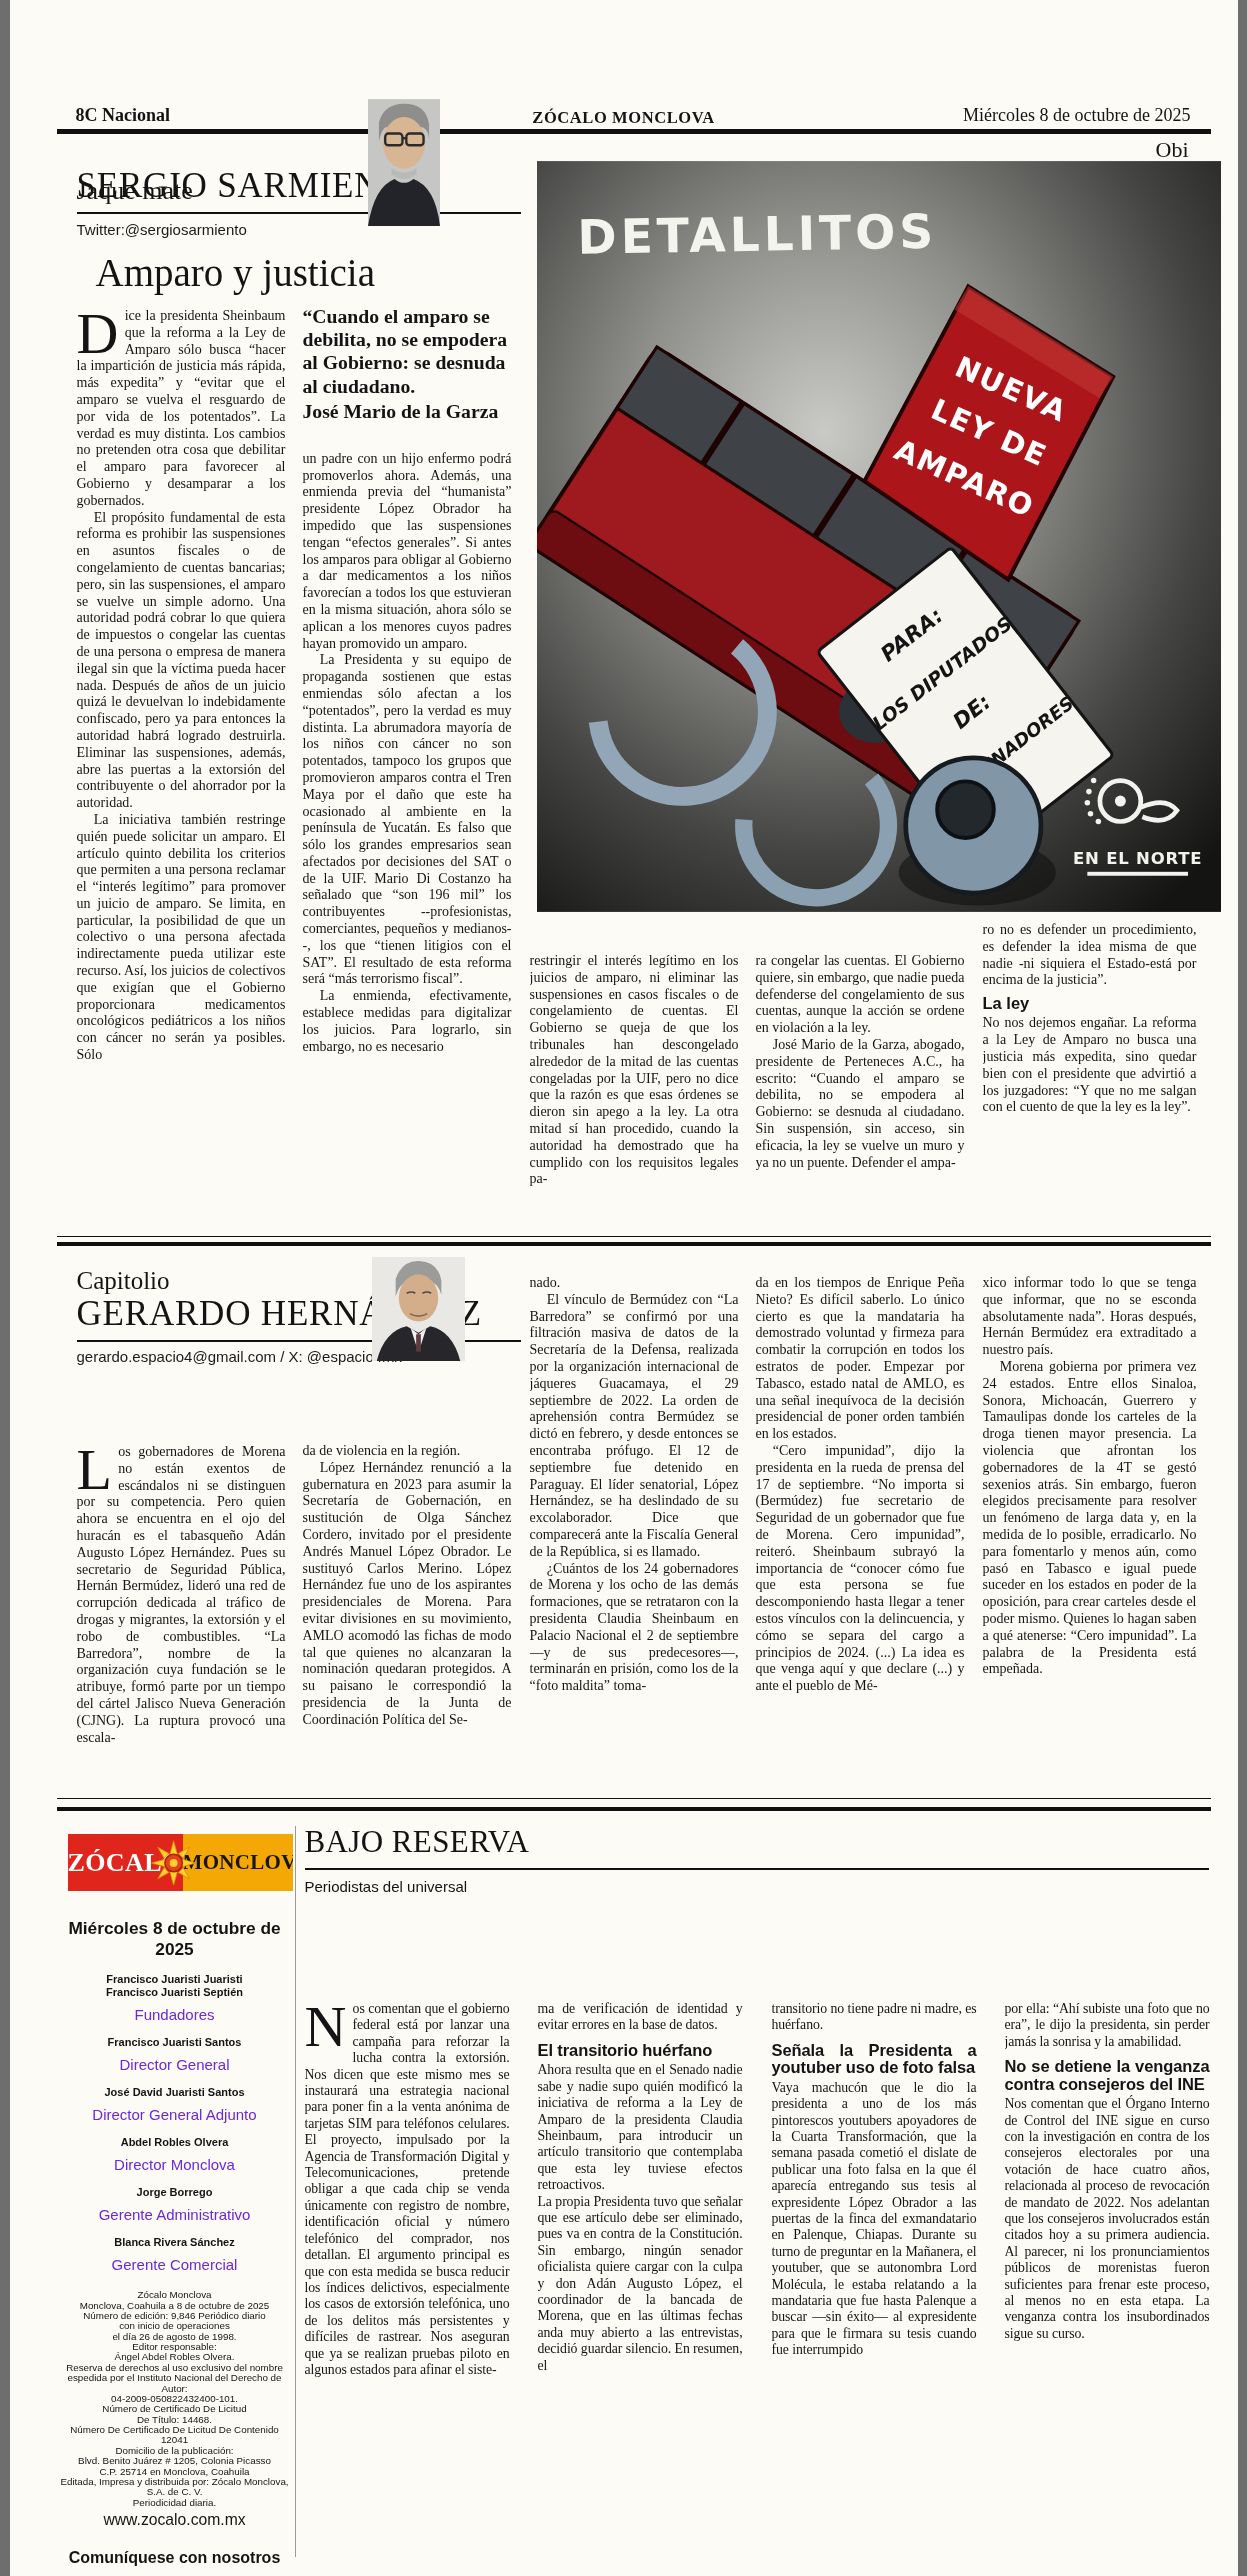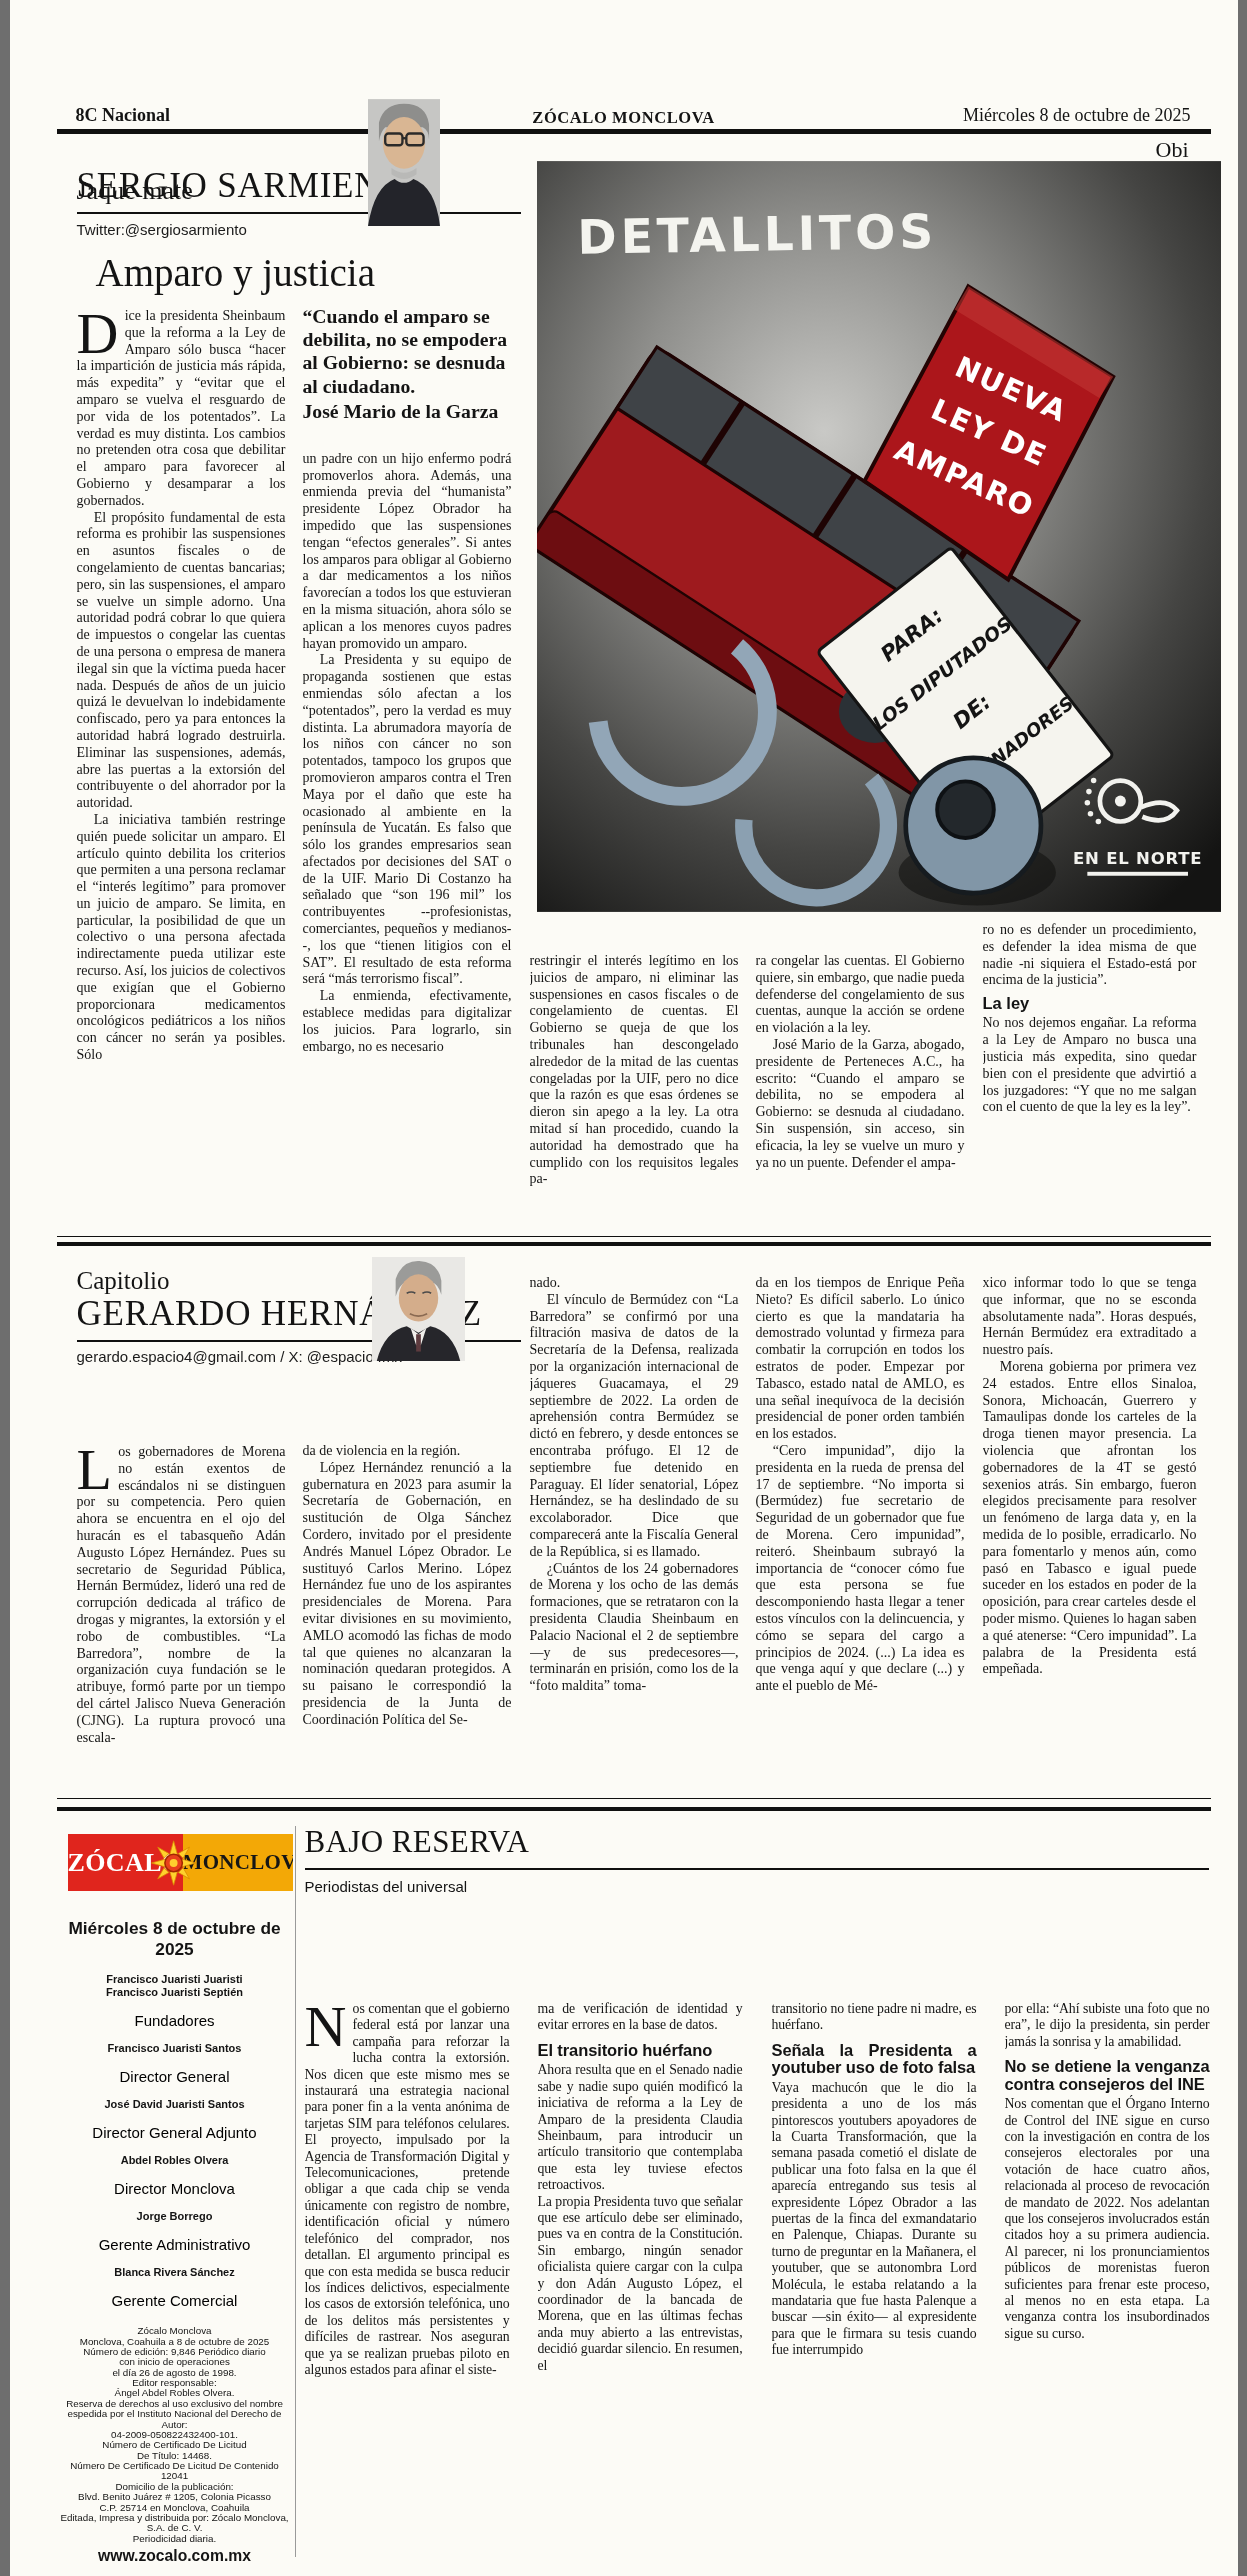--- a/index.html
+++ b/index.html
@@ -38,24 +38,24 @@
            font-family:"Liberation Sans",sans-serif;text-align:center;}
   .zlogo{width:214px;height:57px;margin:11px auto 0;display:flex;position:relative;}
   .zlogo .z-left{flex:1.12;background:#e0251d;color:#fff;display:flex;align-items:center;justify-content:center;
                  font-family:"Liberation Serif",serif;font-weight:bold;font-size:26px;letter-spacing:0.4px;}
   .zlogo .z-right{flex:1.3;background:#f3a806;color:#161616;display:flex;align-items:center;justify-content:center;
                  font-family:"Liberation Serif",serif;font-weight:bold;font-size:21px;letter-spacing:0.3px;}
   .zlogo svg{position:absolute;left:50%;top:50%;transform:translate(-53%,-50%);}
   .mast-date{margin-top:27px;font-weight:bold;font-size:17.3px;}
   .dir-entry{margin-top:13.4px;}
   .dir-name{font-weight:bold;font-size:11px;line-height:1.15;}
-  .dir-role{font-size:15px;margin-top:13px;color:#000000;}
+  .dir-role{font-size:15px;margin-top:7px;color:#6d28d9;}
   .legal{margin-top:17.3px;}
   .legal-line{font-size:9.8px;line-height:1.06;color:#141414;}
-  .mast-url{font-weight:bold;font-size:15.7px;margin-top:3.1px;text-align:center;}
+  .mast-url{font-weight:normal;font-size:15.7px;margin-top:3.1px;text-align:center;}
   .mast-contact{margin-top:19px;}
   .contact-line{font-weight:bold;font-size:16px;line-height:1.22;}
 
   
   .br-kicker{position:absolute;left:295px;top:1824px;font-size:31px;letter-spacing:0.4px;}
   .br-byline{position:absolute;left:295px;top:1878px;font-family:"Liberation Sans",sans-serif;font-size:15px;}
   .br-headline{position:absolute;left:295px;top:1906px;width:906px;font-size:45px;line-height:1;}
   .br-col{position:absolute;width:205px;top:2001px;height:572px;text-align:justify;
           font-size:13.8px;line-height:1.19;letter-spacing:-0.1px;overflow:hidden;}
   .br-col p{margin:0;text-indent:0;}

